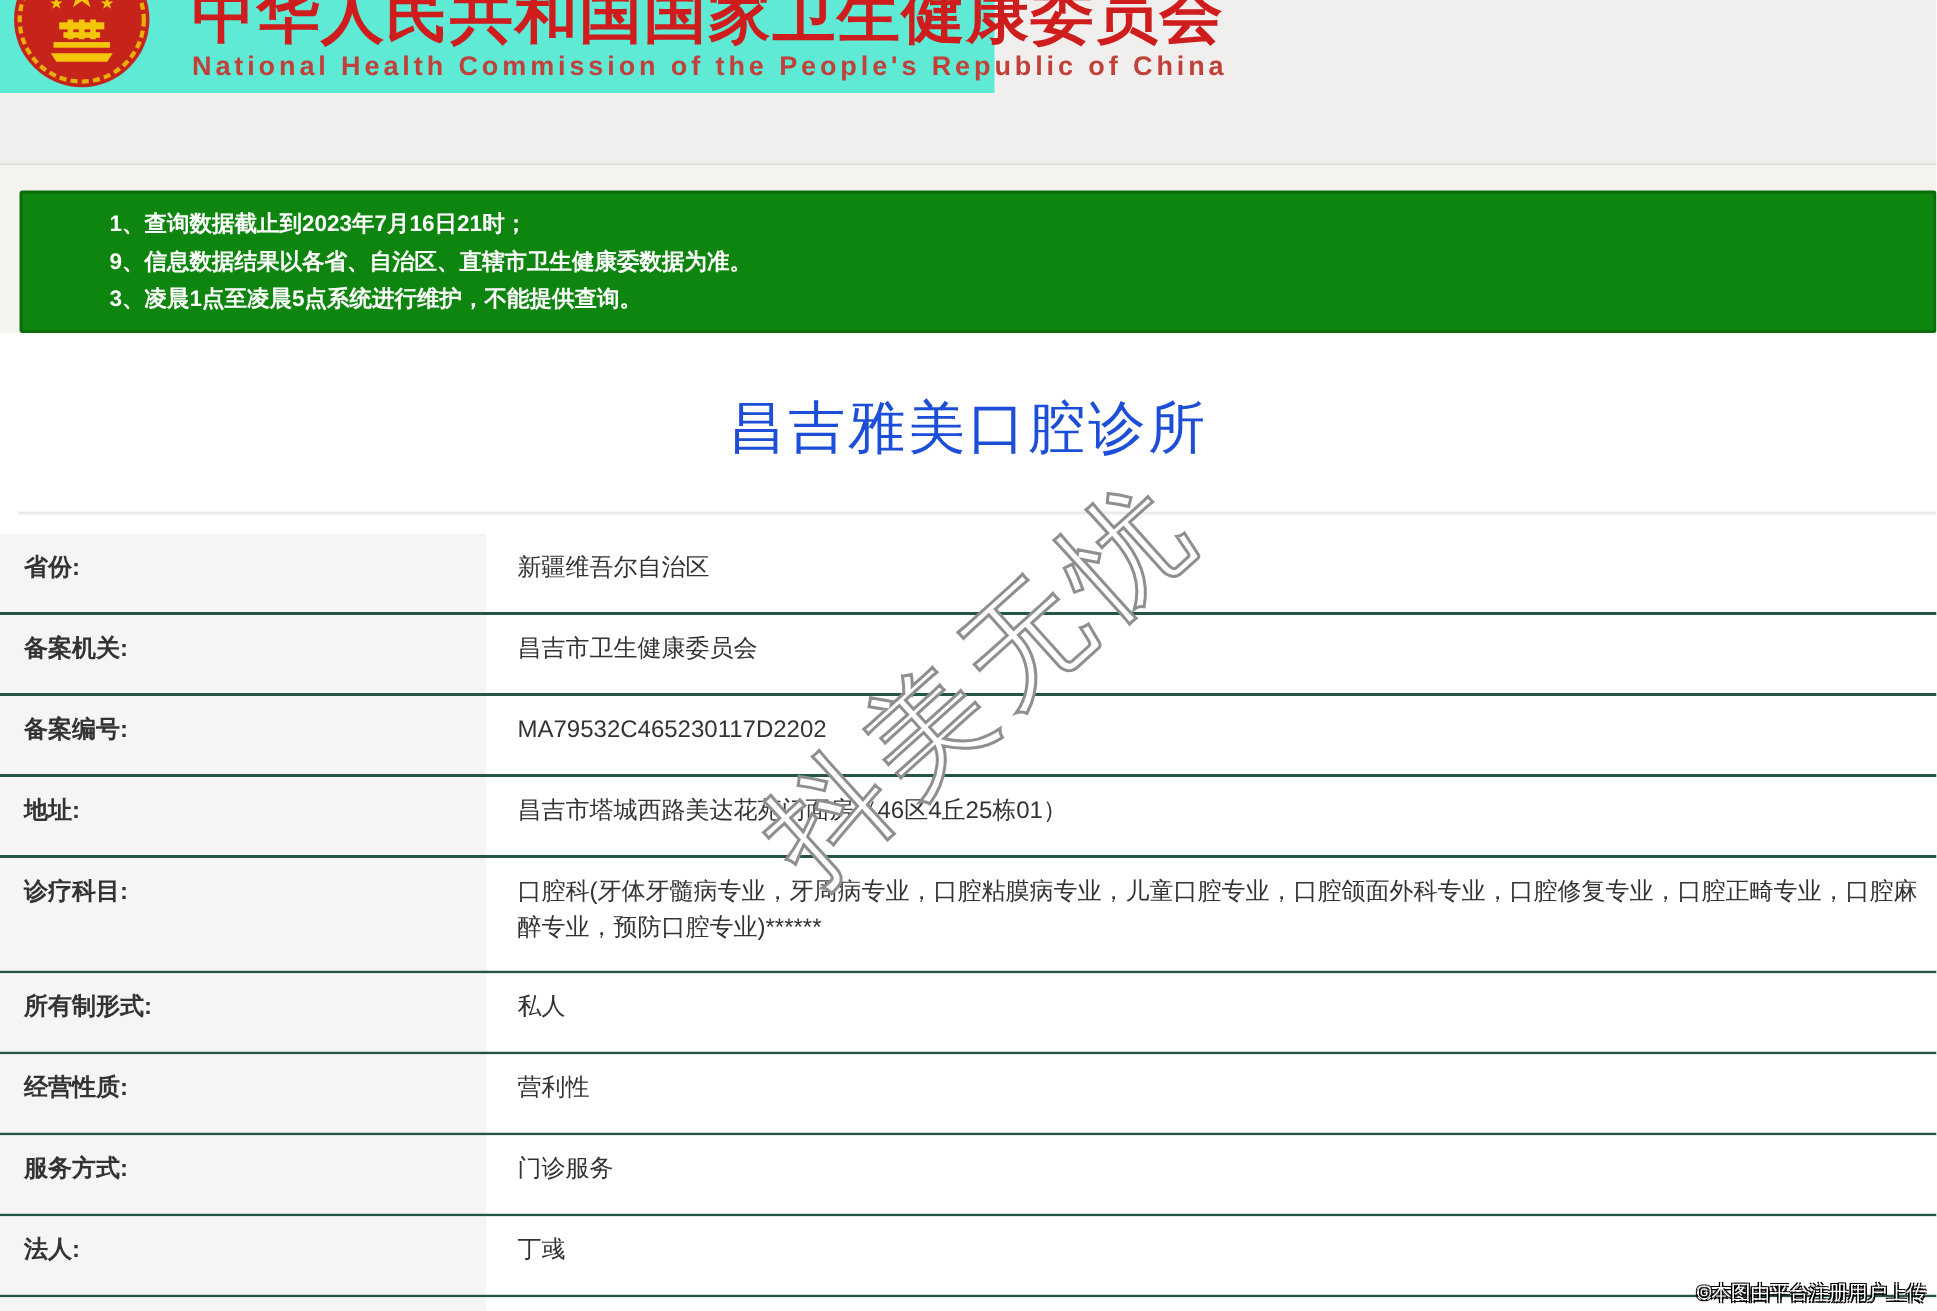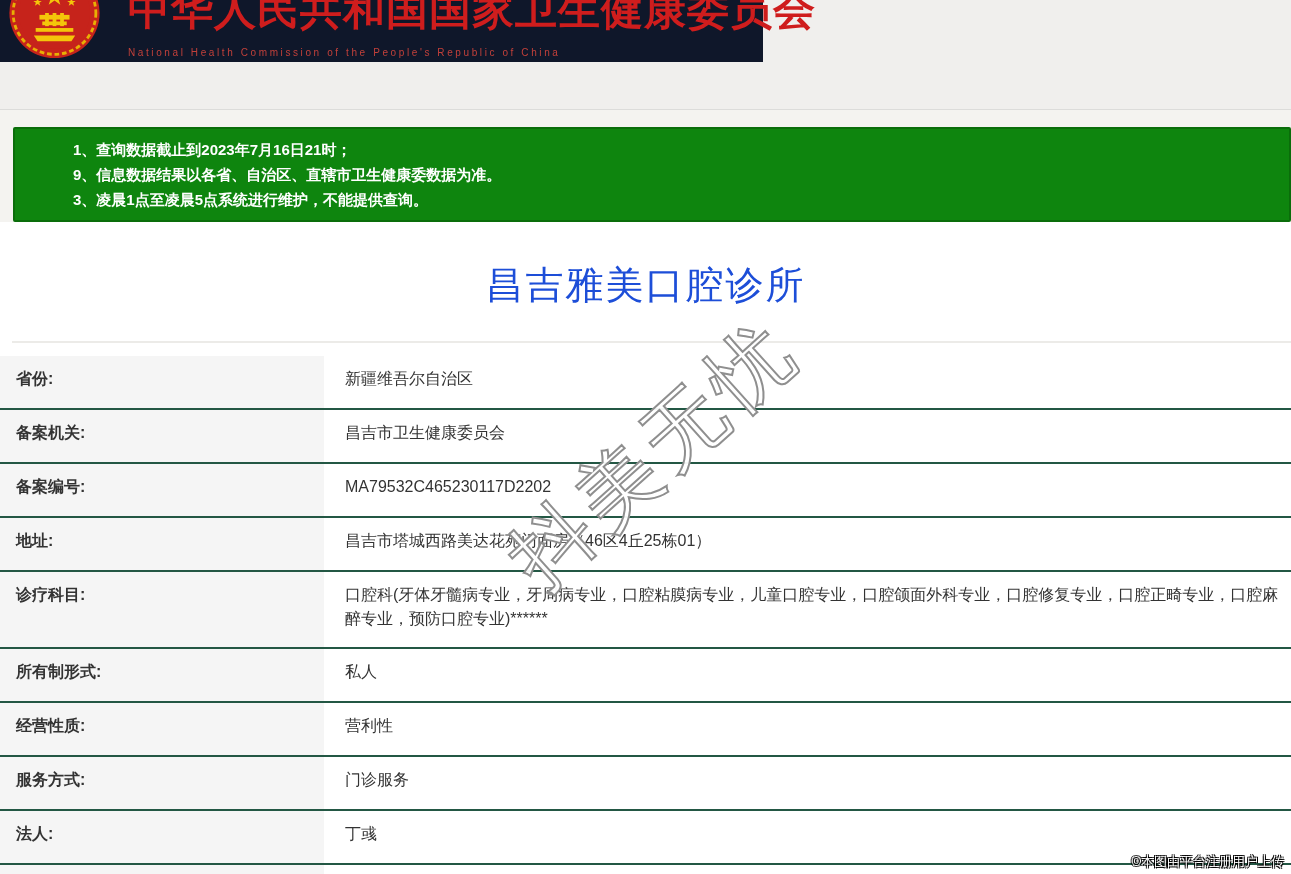--- a/index.html
+++ b/index.html
@@ -13,23 +13,23 @@
   }
 
   
   .top-band {
     height:110px;
     background:#f0efed;
     border-bottom:1px solid #dcdcda;
   }
   .logo-block {
     position:relative;
-    width:763px;
+    width:663px;
     height:62px;
-    background:#0f172a;
+    background:#5eead4;
   }
   .emblem {
     position:absolute;
     left:4px; top:-34px;
     width:101px; height:94px;
   }
   .titles {
     position:absolute;
     left:128px; top:0;
     width:630px;
@@ -37,25 +37,25 @@
   .cn-title {
     font-size:42px;
     font-weight:700;
     color:#cf1d1d;
     letter-spacing:1px;
     line-height:44px;
     margin-top:-12px;
     white-space:nowrap;
   }
   .en-title {
-    font-size:10px;
-    font-weight:400;
+    font-size:18px;
+    font-weight:700;
     color:#c2403a;
     letter-spacing:2.6px;
-    margin-top:15px;
+    margin-top:2px;
     white-space:nowrap;
   }
 
   
   .band2 {
     background:#f4f3f0;
     padding-top:17px;
   }
   .notice-box {
     margin-left:13px;

